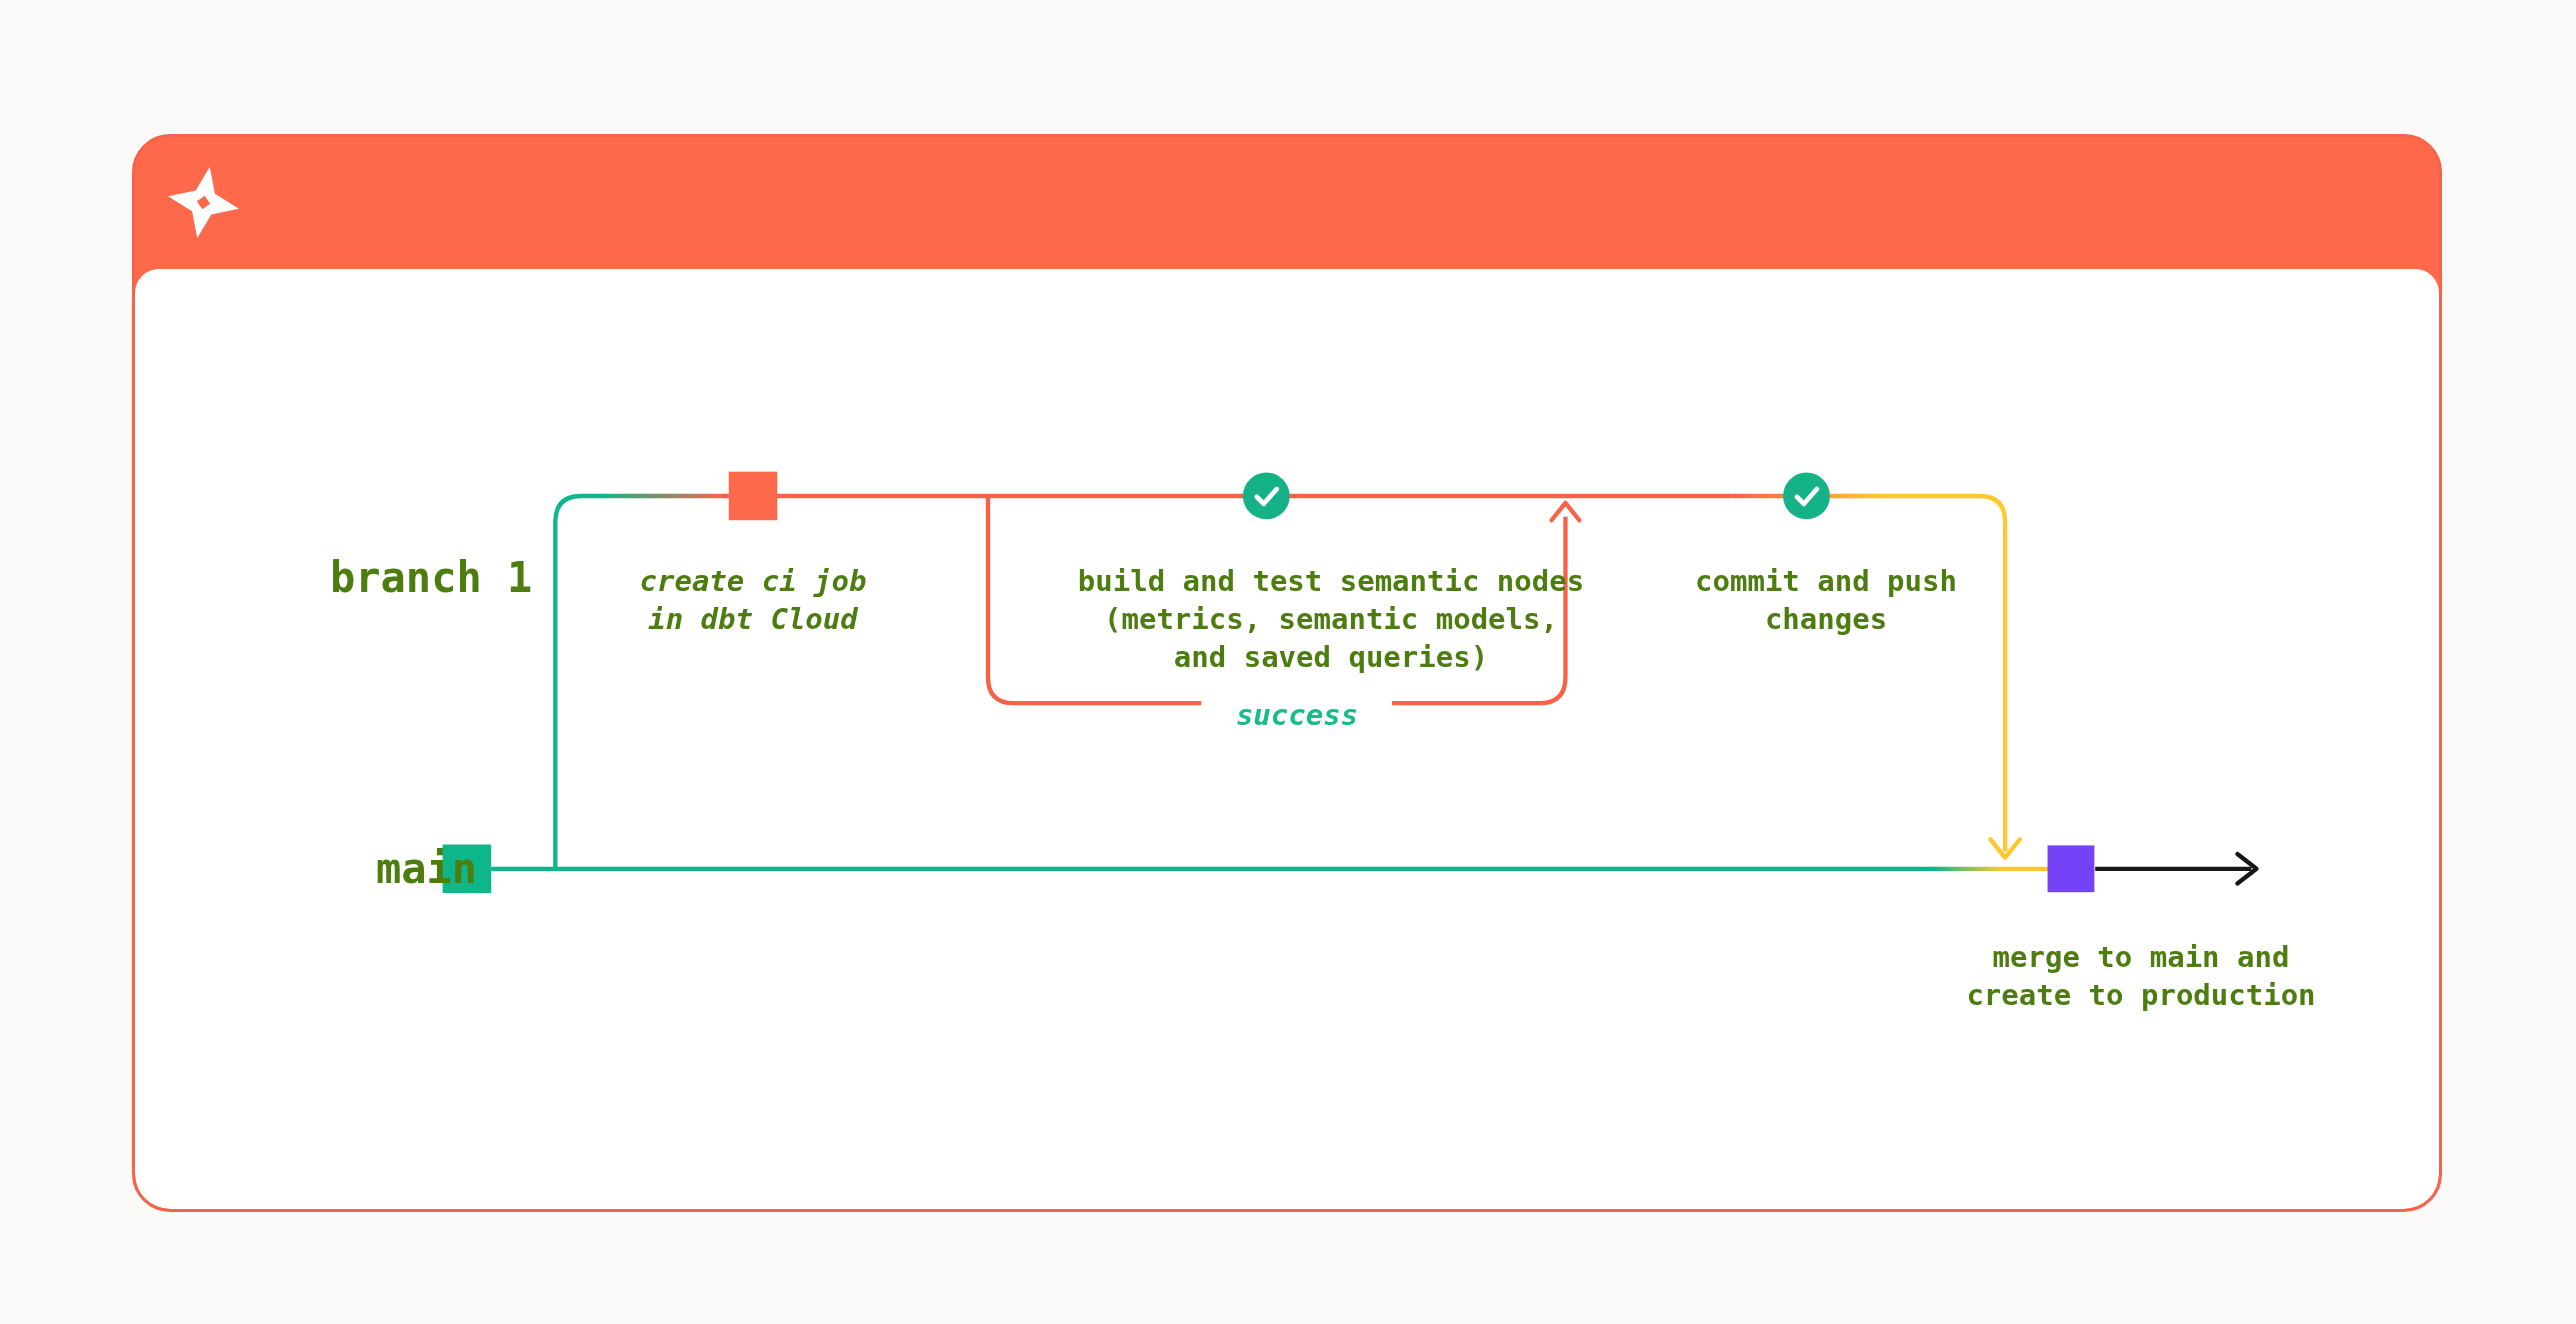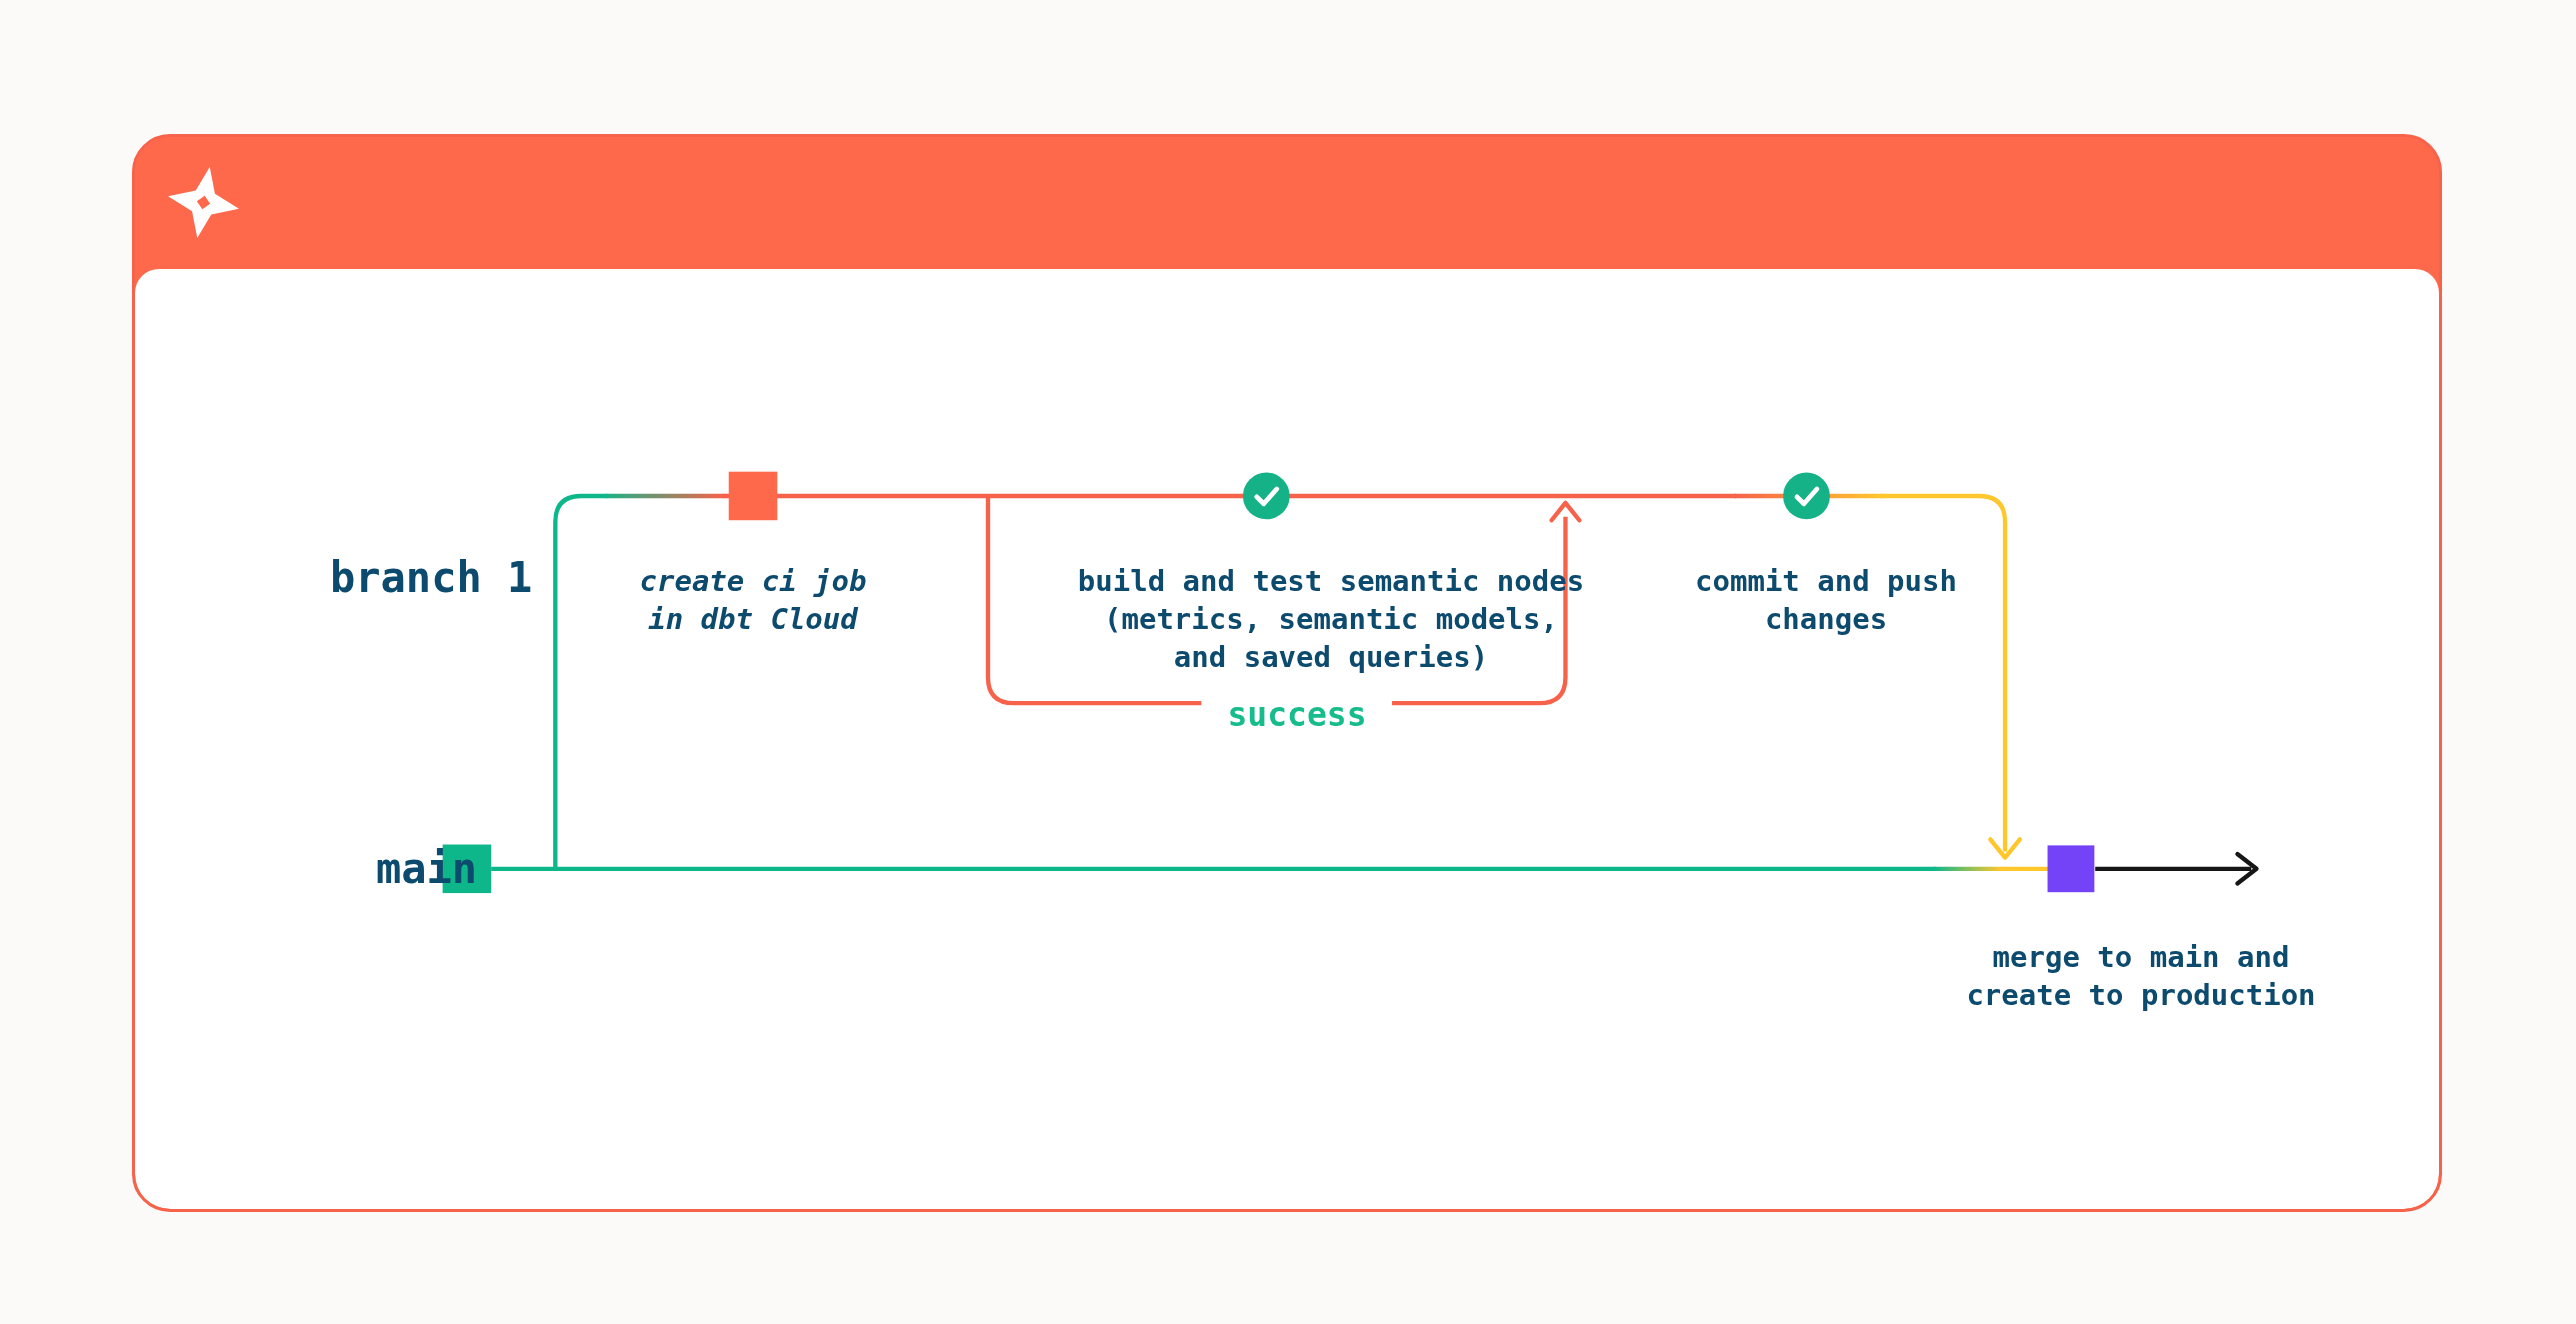--- a/index.html
+++ b/index.html
@@ -18,32 +18,32 @@
     border-radius:24px 24px 35px 35px;
   }
   .logo{position:absolute;left:31px;top:28px;width:75px;height:75px;}
   .diagram-title{
     position:absolute;right:139px;top:173px;height:56px;line-height:56px;
     font-size:42px;font-weight:bold;color:#10181C;white-space:nowrap;
   }
   svg.diagram-layer{position:absolute;left:0;top:0;pointer-events:none;}
   .mono-label{
     position:absolute;font-family:"DejaVu Sans Mono", monospace;font-weight:bold;
-    color:#0c4a6e;white-space:pre-line;
+    color:#4d7c0f;white-space:pre-line;
   }
   .lane-label{font-size:42px;line-height:56px;}
   #branch-label{left:330px;top:550px;width:204px;text-align:left;}
   #main-label{left:328px;top:841px;width:104px;text-align:left;margin-left:48px;}
   .step-label{font-size:29px;line-height:38px;width:694px;text-align:center;}
   #label-create{left:406px;top:562px;font-style:italic;}
   #label-build{left:984px;top:562px;}
   #label-commit{left:1479px;top:562px;}
   #label-merge{left:1794px;top:938px;}
   #label-success{left:1167px;top:696px;width:260px;text-align:center;
-    font-size:33px;line-height:38px;color:#17BC8C;}
+    font-size:29px;line-height:38px;color:#17BC8C;font-style:italic;}
 </style>
 </head>
 <body>
 
 <div class="card">
   <div class="card-header">
     <svg class="logo" viewBox="0 0 100 100">
       <g transform="rotate(10 50 50)">
         <path fill="#FFFFFF" fill-rule="evenodd" d="M50 2 L63 36 L98 50 L63 64 L50 98 L37 64 L2 50 L37 36 Z
              M50 41 L59 50 L50 59 L41 50 Z"></path>

